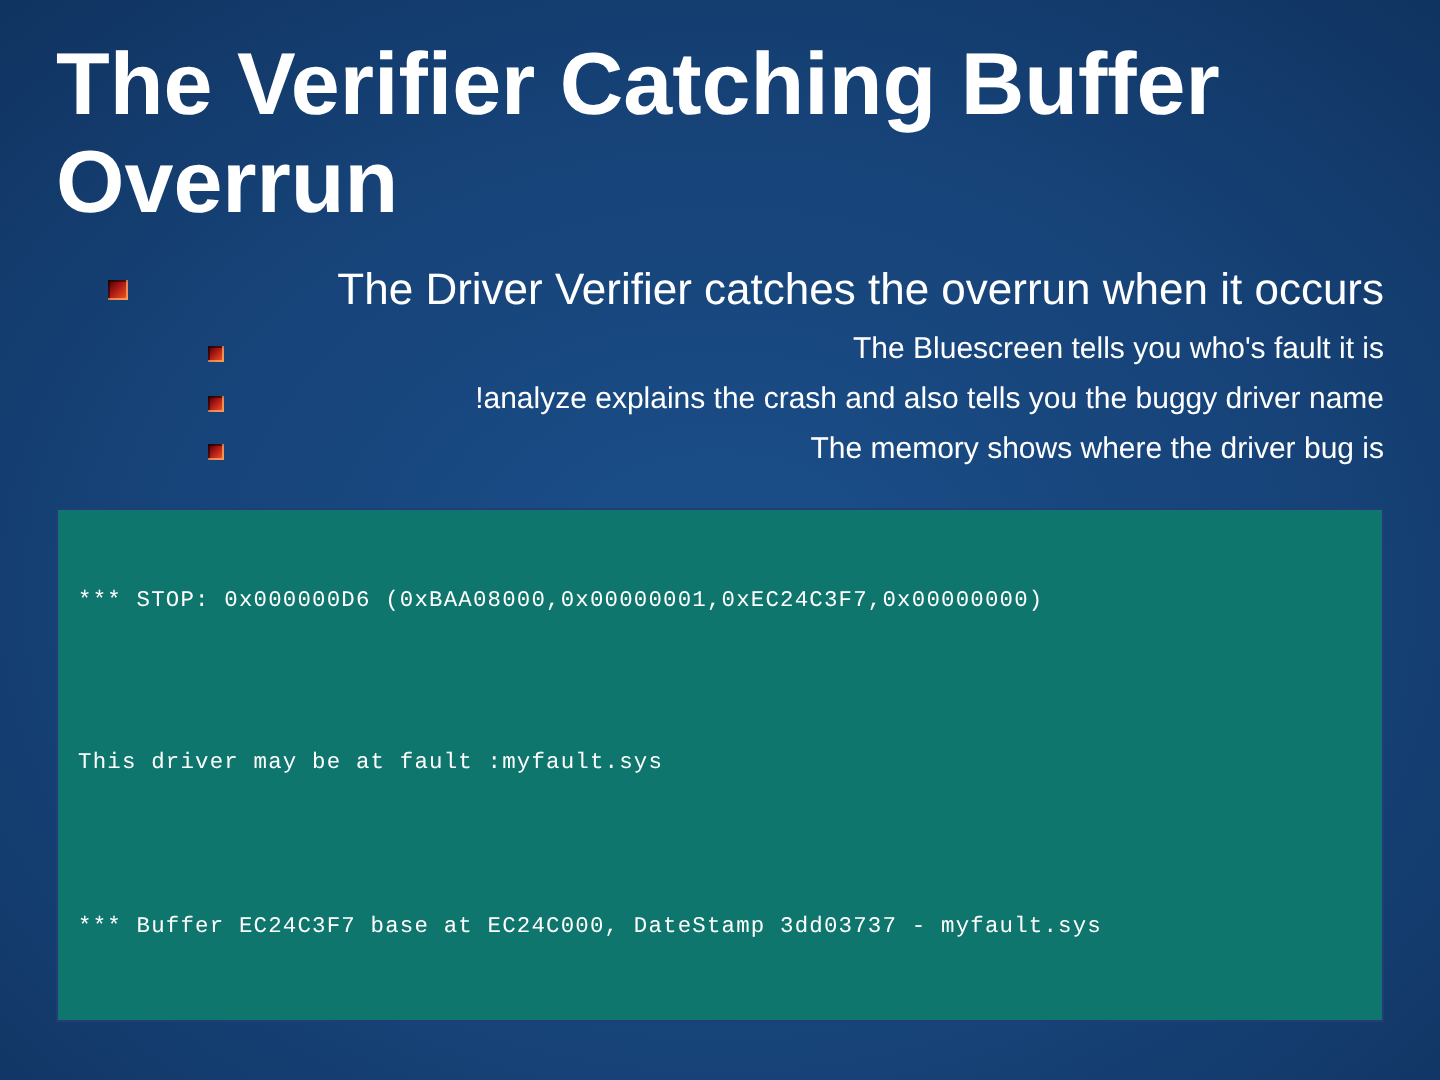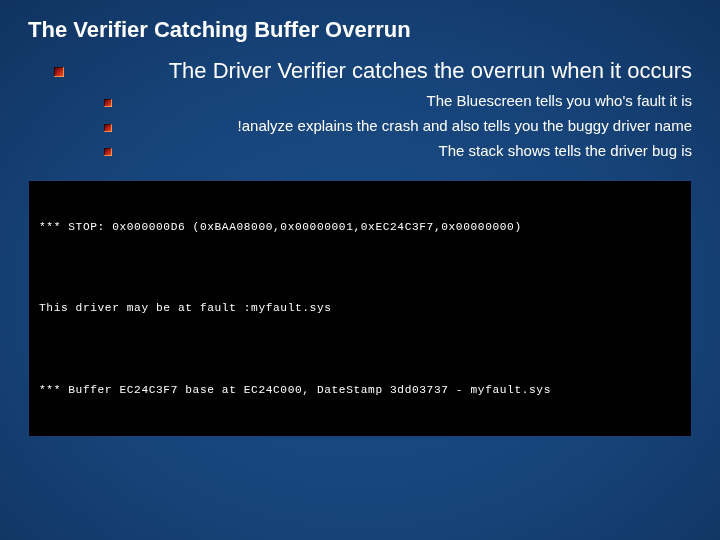--- a/index.html
+++ b/index.html
@@ -14,21 +14,21 @@
   }
   .slide {
     position: relative;
     width: 720px;
     height: 540px;
     box-sizing: border-box;
     padding: 18px 28px 28px 28px;
   }
   h1.title {
     margin: 0 0 14px 0;
-    font-size: 22px;
+    font-size: 44px;
     line-height: 1.12;
     font-weight: bold;
     color: #ffffff;
   }
   ul { list-style: none; margin: 0; padding: 0; }
   ul.level1 { margin-left: 26px; }
   ul.level1 > li {
     position: relative;
     font-size: 22px;
     line-height: 1.25;
@@ -50,21 +50,21 @@
     top: 0.45em;
     width: 10px;
     height: 10px;
     background: linear-gradient(135deg, #3a0000 0%, #a31515 40%, #ff5a1f 100%);
     box-shadow: inset -1px -1px 0 rgba(255,200,120,0.6), inset 1px 1px 0 rgba(0,0,0,0.5);
   }
   ul.level2 .bullet-sq { width: 8px; height: 8px; top: 0.45em; }
 
   .bsod {
     margin: 20px 0 0 0;
-    background: #000000;
+    background: #0f766e;
     border: 1px solid #223c78;
     padding: 8px 10px;
     font-family: "Courier New", Courier, monospace;
     font-size: 11.2px;
     line-height: 1.35;
     letter-spacing: 0.6px;
     color: #ffffff;
     white-space: pre-wrap;
   }
   .bsod .bsod-line { display: block; }
@@ -85,21 +85,21 @@
         <li>
           <span class="bullet-sq"></span>
           <span>The Bluescreen tells you who's fault it is</span>
         </li>
         <li>
           <span class="bullet-sq"></span>
           <span>!analyze explains the crash and also tells you the buggy driver name</span>
         </li>
         <li>
           <span class="bullet-sq"></span>
-          <span>The stack shows tells the driver bug is</span>
+          <span>The memory shows where the driver bug is</span>
         </li>
       </ul>
     </li>
   </ul>
 
   <div class="bsod">
     <span class="bsod-line">*** STOP: 0x000000D6 (0xBAA08000,0x00000001,0xEC24C3F7,0x00000000)</span>
     <div class="gap"></div>
     <span class="bsod-line">This driver may be at fault :myfault.sys</span>
     <div class="gap"></div>

